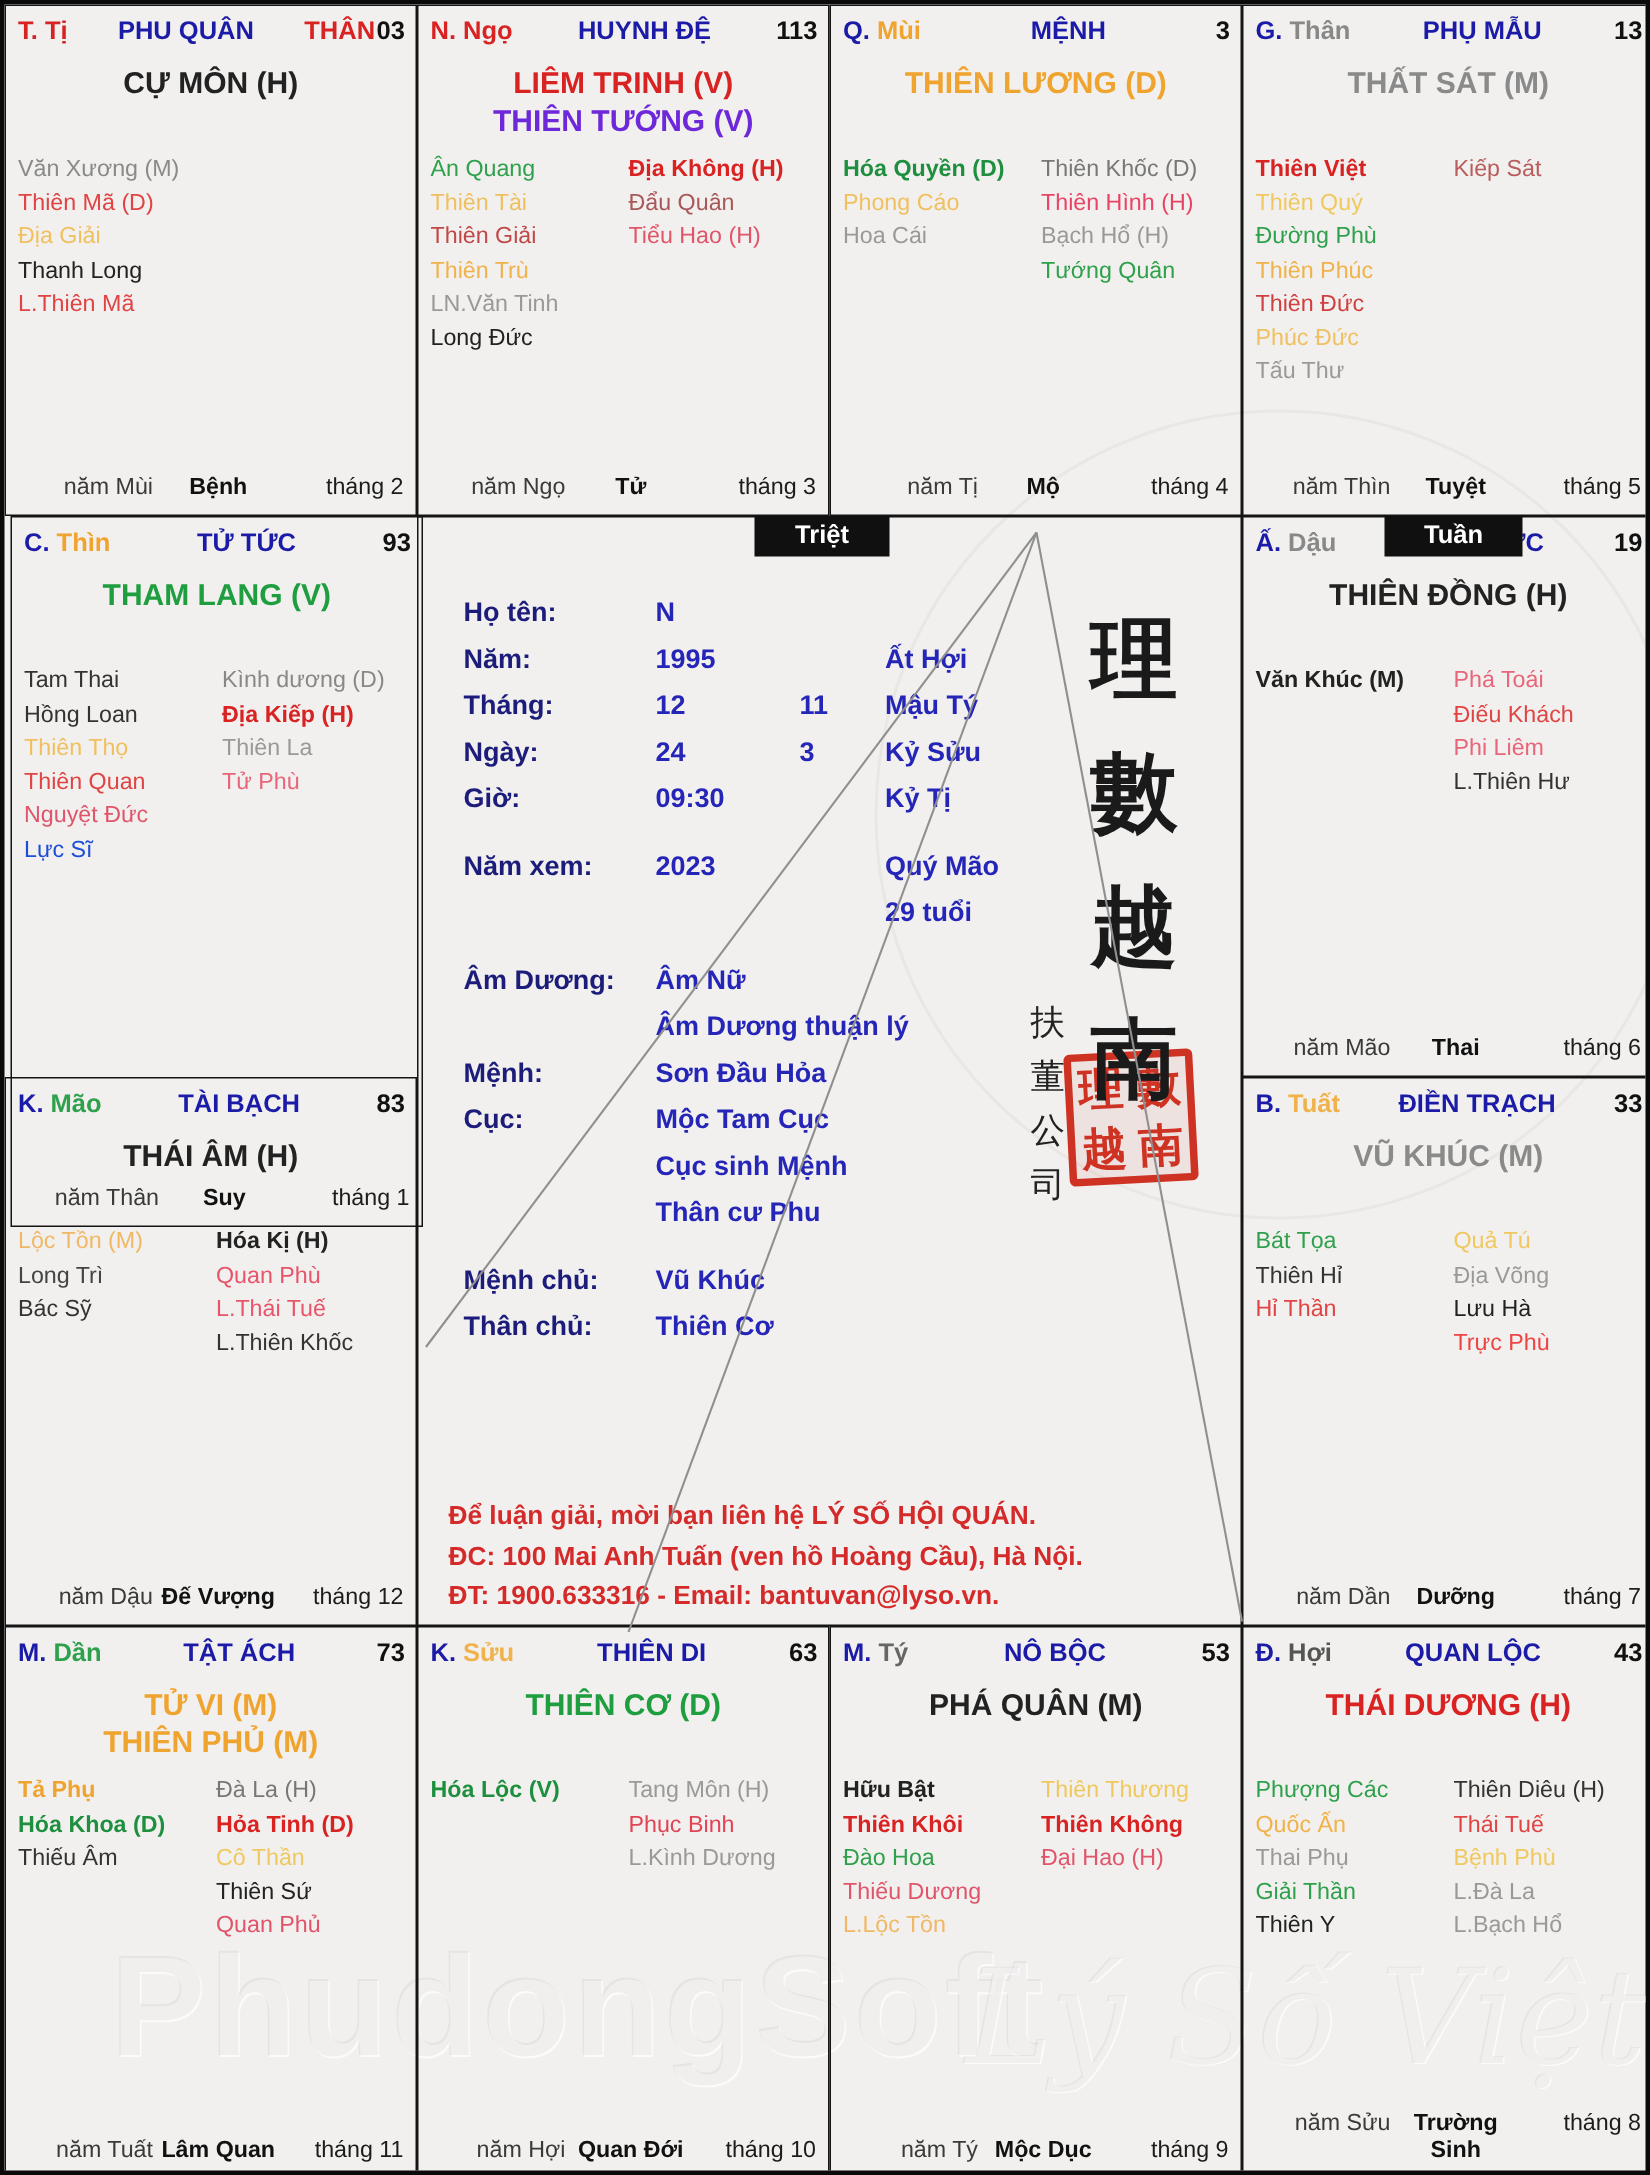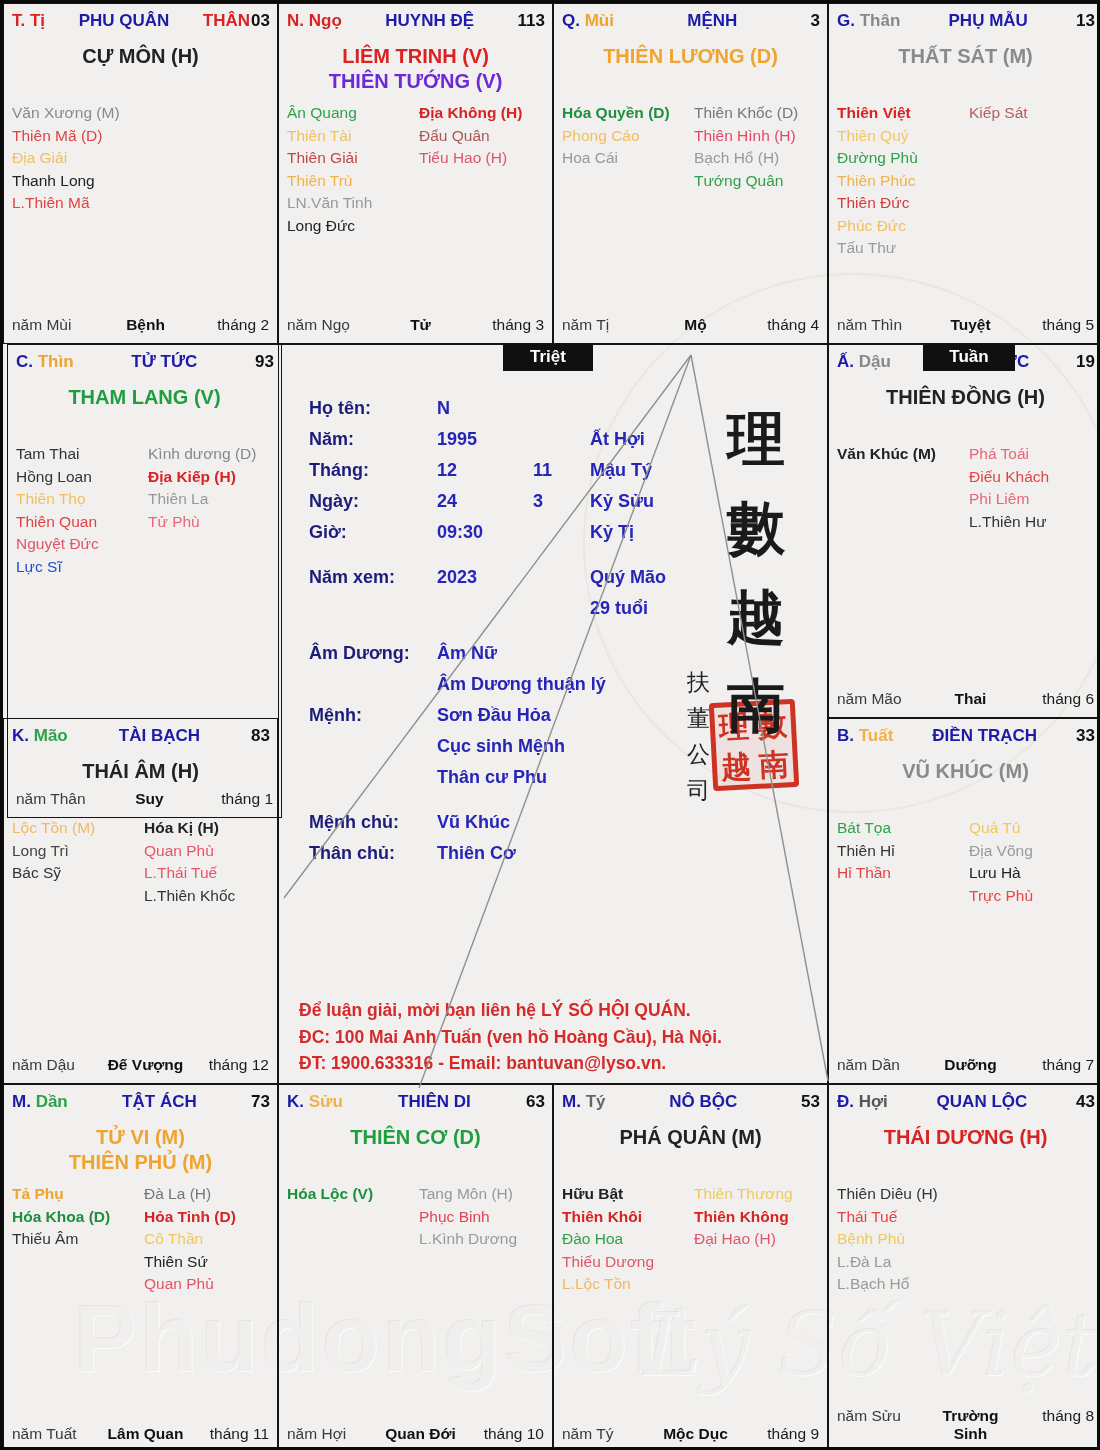--- a/index.html
+++ b/index.html
@@ -20,21 +20,21 @@
   .pname{flex:1;text-align:center;color:#1b1ba8;white-space:nowrap;}
   .pextra{color:#d92222;margin-right:1px;white-space:nowrap;}
   .pnum{color:#111;text-align:right;}
   .mains{margin-top:13px;min-height:56px;text-align:center;font-size:20px;font-weight:bold;line-height:25px;}
   .stars{display:flex;padding:2px 4px 0 8px;font-size:15.5px;line-height:22.5px;}
   .colL{width:132px;}
   .colR{flex:1;}
   .mstar{white-space:nowrap;}
   .mstar.b{font-weight:bold;}
   .strip{position:absolute;left:8px;right:8px;bottom:9px;display:flex;align-items:baseline;font-size:15.5px;}
-  .strip .nam{color:#3a3a3a;width:90px;}
+  .strip .nam{color:#3a3a3a;width:90px;text-align:right;}
   .strip .van{flex:1;text-align:center;font-weight:bold;color:#111;}
   .strip .thang{color:#1c1c1c;width:80px;text-align:right;}
   #center{position:absolute;left:275px;top:341px;width:550px;height:740px;border:1.5px solid #141414;z-index:2;}
   .info{position:absolute;left:30px;top:48px;width:420px;}
   .irow{display:flex;font-size:18px;font-weight:bold;line-height:31px;white-space:nowrap;}
   .irow .lab{width:128px;color:#1c1c7a;}
   .irow .c1{width:96px;color:#2525b8;}
   .irow .c2{width:57px;color:#2525b8;}
   .irow .c3{color:#2525b8;}
   .ispacer{height:14px;}
@@ -378,20 +378,27 @@
       <div class="cell" style="left: 825px; top: 1081px; width: 275px; height: 369px;">
         <div class="cell-head">
           <span class="stem-branch"><span style="color:#1b1ba8">Đ.</span> <span style="color:#555555">Hợi</span></span>
           <span class="pname">QUAN LỘC</span>
           <span class="pnum">43</span>
         </div>
         <div class="mains">
           <div class="mainstar" style="color:#d92222">THÁI DƯƠNG (H)</div>
         </div>
         <div class="stars">
+          <div class="colL">
+            <div class="mstar" style="color:#2fa14c">Phượng Các</div>
+            <div class="mstar" style="color:#f0b24a">Quốc Ấn</div>
+            <div class="mstar" style="color:#999999">Thai Phụ</div>
+            <div class="mstar" style="color:#2fa14c">Giải Thần</div>
+            <div class="mstar" style="color:#222222">Thiên Y</div>
+          </div>
           <div class="colR">
             <div class="mstar" style="color:#333333">Thiên Diêu (H)</div>
             <div class="mstar" style="color:#e04444">Thái Tuế</div>
             <div class="mstar" style="color:#f0c860">Bệnh Phù</div>
             <div class="mstar" style="color:#999999">L.Đà La</div>
             <div class="mstar" style="color:#999999">L.Bạch Hổ</div>
           </div>
         </div>
         <div class="strip">
           <span class="nam">năm Sửu</span>
@@ -451,20 +458,24 @@
           <span class="lab">Âm Dương:</span>
           <span class="c1" style="width:auto">Âm Nữ</span>
         </div>
         <div class="irow">
           <span class="lab"></span>
           <span class="c1" style="width:auto">Âm Dương thuận lý</span>
         </div>
         <div class="irow">
           <span class="lab">Mệnh:</span>
           <span class="c1" style="width:auto">Sơn Đầu Hỏa</span>
+        </div>
+        <div class="irow">
+          <span class="lab">Cục:</span>
+          <span class="c1" style="width:auto">Mộc Tam Cục</span>
         </div>
         <div class="irow">
           <span class="lab"></span>
           <span class="c1" style="width:auto">Cục sinh Mệnh</span>
         </div>
         <div class="irow">
           <span class="lab"></span>
           <span class="c1" style="width:auto">Thân cư Phu</span>
         </div>
         <div class="ispacer"></div>

